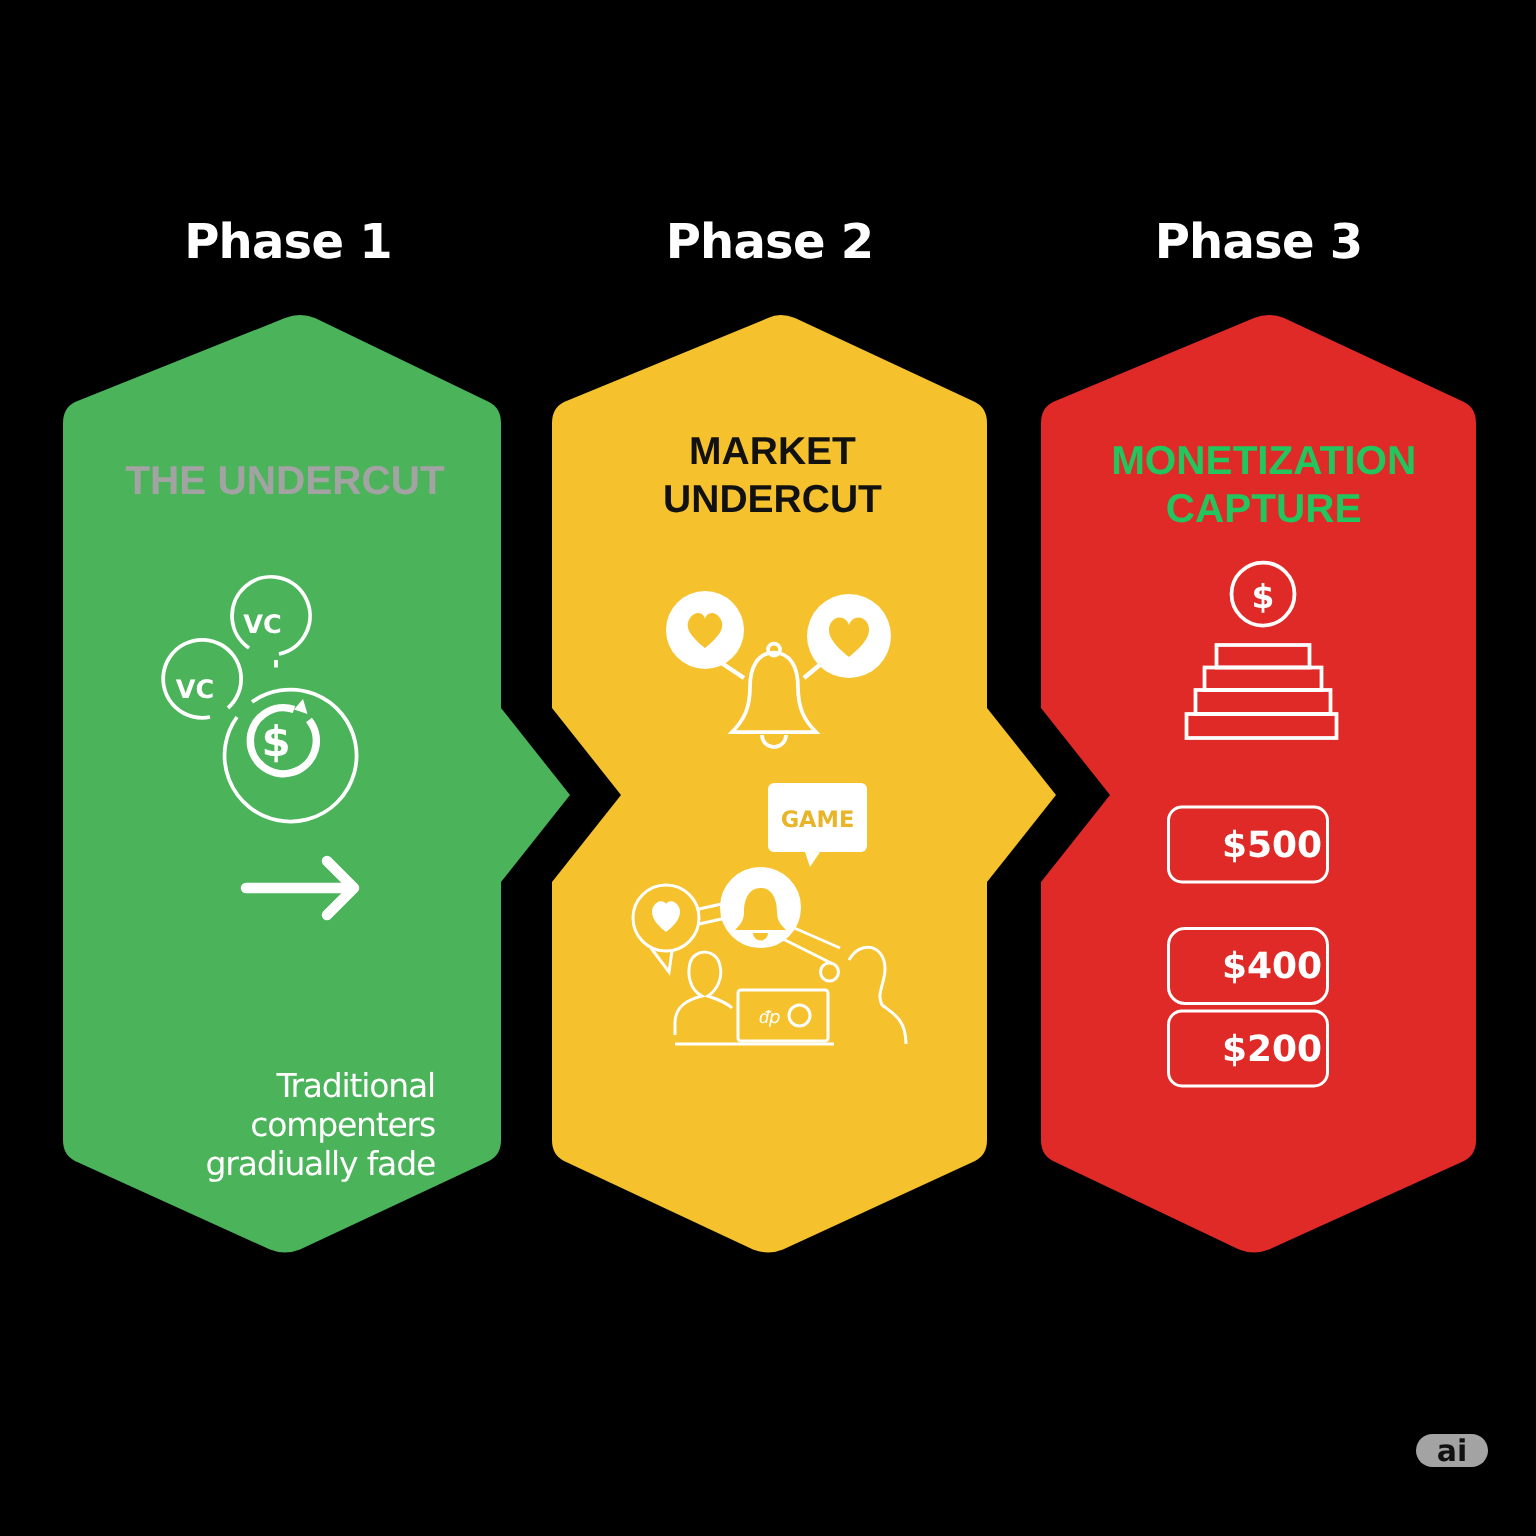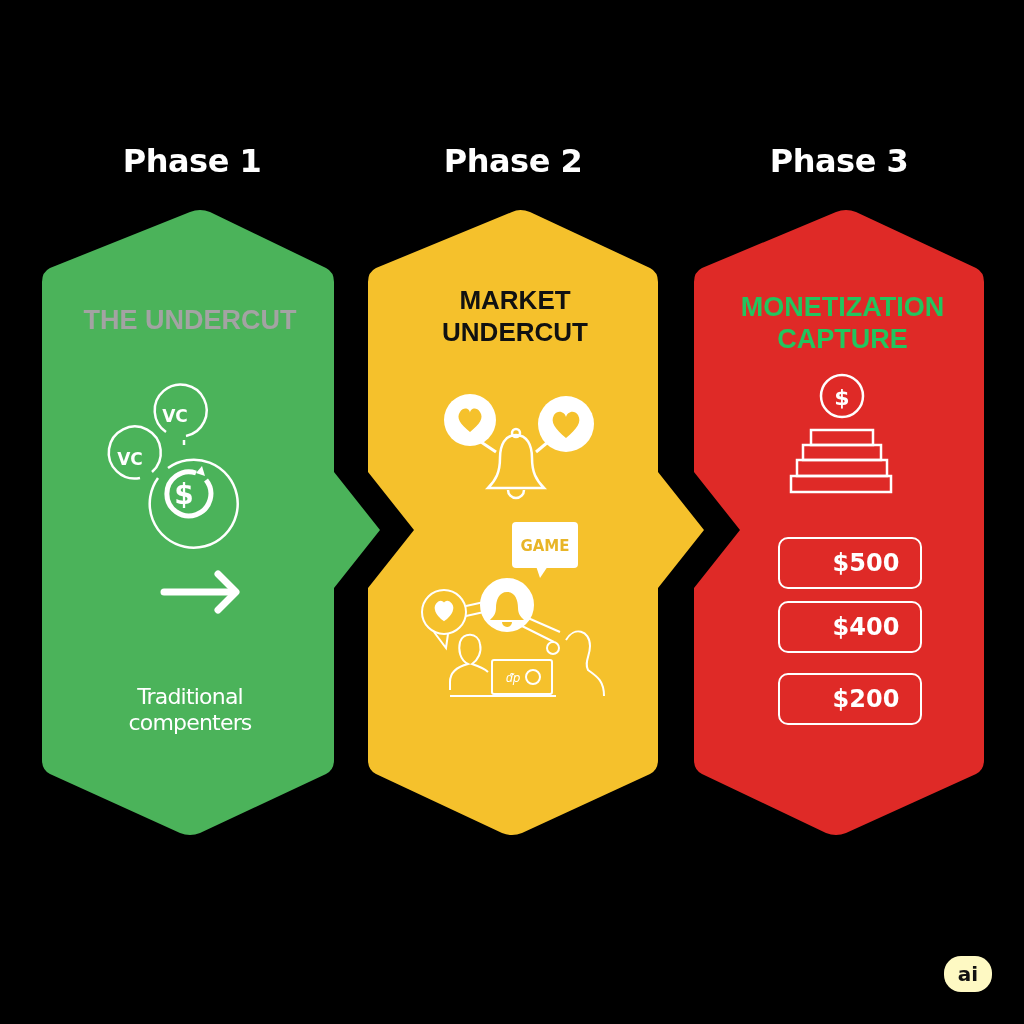--- a/index.html
+++ b/index.html
@@ -3,23 +3,23 @@
 <meta charset="utf-8">
 <style>
   html, body { margin:0; padding:0; background:#000; }
   body { width:1024px; height:1024px; position:relative; overflow:hidden; font-family:"DejaVu Sans", sans-serif; }
   .phase-label { position:absolute; top:142px; color:#fff; font-size:32px; font-family:"DejaVu Sans", sans-serif; font-weight:700; text-align:center; width:240px; letter-spacing:-0.5px; }
   svg.shapes { position:absolute; left:0; top:0; }
   .title { position:absolute; text-align:center; font-family:"Liberation Sans", sans-serif; font-weight:700; line-height:32px; }
   .t1 { left:60px; width:260px; top:304px; font-size:27px; color:#a3a3a3; }
   .t2 { left:400px; width:230px; top:284px; font-size:26px; color:#111; }
   .t3 { left:715px; width:255px; top:291px; font-size:27px; color:#22c55e; }
-  .desc { position:absolute; left:90px; width:200px; top:684px; font-size:22px; line-height:26px; text-align:center; color:#fff; font-family:"DejaVu Sans", sans-serif; letter-spacing:-0.8px; }
-  .price { position:absolute; left:778px; width:144px; height:52px; border:2px solid #fff; border-radius:10px; color:#fff; font-family:"DejaVu Sans", sans-serif; font-weight:700; font-size:24px; display:flex; align-items:center; justify-content:center; box-sizing:border-box;padding-left:32px; }
-  .ai-badge { position:absolute; left:944px; top:956px; width:48px; height:36px; border-radius:17px; background:#fef9c3; color:#111; font-family:"DejaVu Sans", sans-serif; font-size:20px; font-weight:700; display:flex; align-items:center; justify-content:center; }
+  .desc { position:absolute; left:90px; width:200px; top:712px; font-size:22px; line-height:26px; text-align:right; color:#fff; font-family:"DejaVu Sans", sans-serif; letter-spacing:-0.8px; }
+  .price { position:absolute; left:778px; width:108px; height:52px; border:2px solid #fff; border-radius:10px; color:#fff; font-family:"DejaVu Sans", sans-serif; font-weight:700; font-size:24px; display:flex; align-items:center; justify-content:center; box-sizing:border-box;padding-left:32px; }
+  .ai-badge { position:absolute; left:944px; top:956px; width:48px; height:22px; border-radius:17px; background:#a3a3a3; color:#111; font-family:"DejaVu Sans", sans-serif; font-size:20px; font-weight:700; display:flex; align-items:center; justify-content:center; }
   .icon-text { font-family:"DejaVu Sans", sans-serif; font-weight:700; }
 </style>
 </head>
 <body>
 
 <div class="phase-label" style="left:72px;">Phase 1</div>
 <div class="phase-label" style="left:393px;">Phase 2</div>
 <div class="phase-label" style="left:719px;">Phase 3</div>
 
 <svg class="shapes" width="1024" height="1024" viewBox="0 0 1024 1024">
@@ -109,19 +109,20 @@
   <div>UNDERCUT</div>
 </div>
 <div class="title t3">
   <div>MONETIZATION</div>
   <div>CAPTURE</div>
 </div>
 
 <div class="desc">
   <div>Traditional</div>
   <div>compenters</div>
+  <div>gradiually fade</div>
 </div>
 
 <div class="price" style="top:537px;">$500</div>
-<div class="price" style="top:601px;">$400</div>
+<div class="price" style="top:618px;border-radius:12px;">$400</div>
 <div class="price" style="top:673px;">$200</div>
 
 <div class="ai-badge">ai</div>
 
 </body></html>

